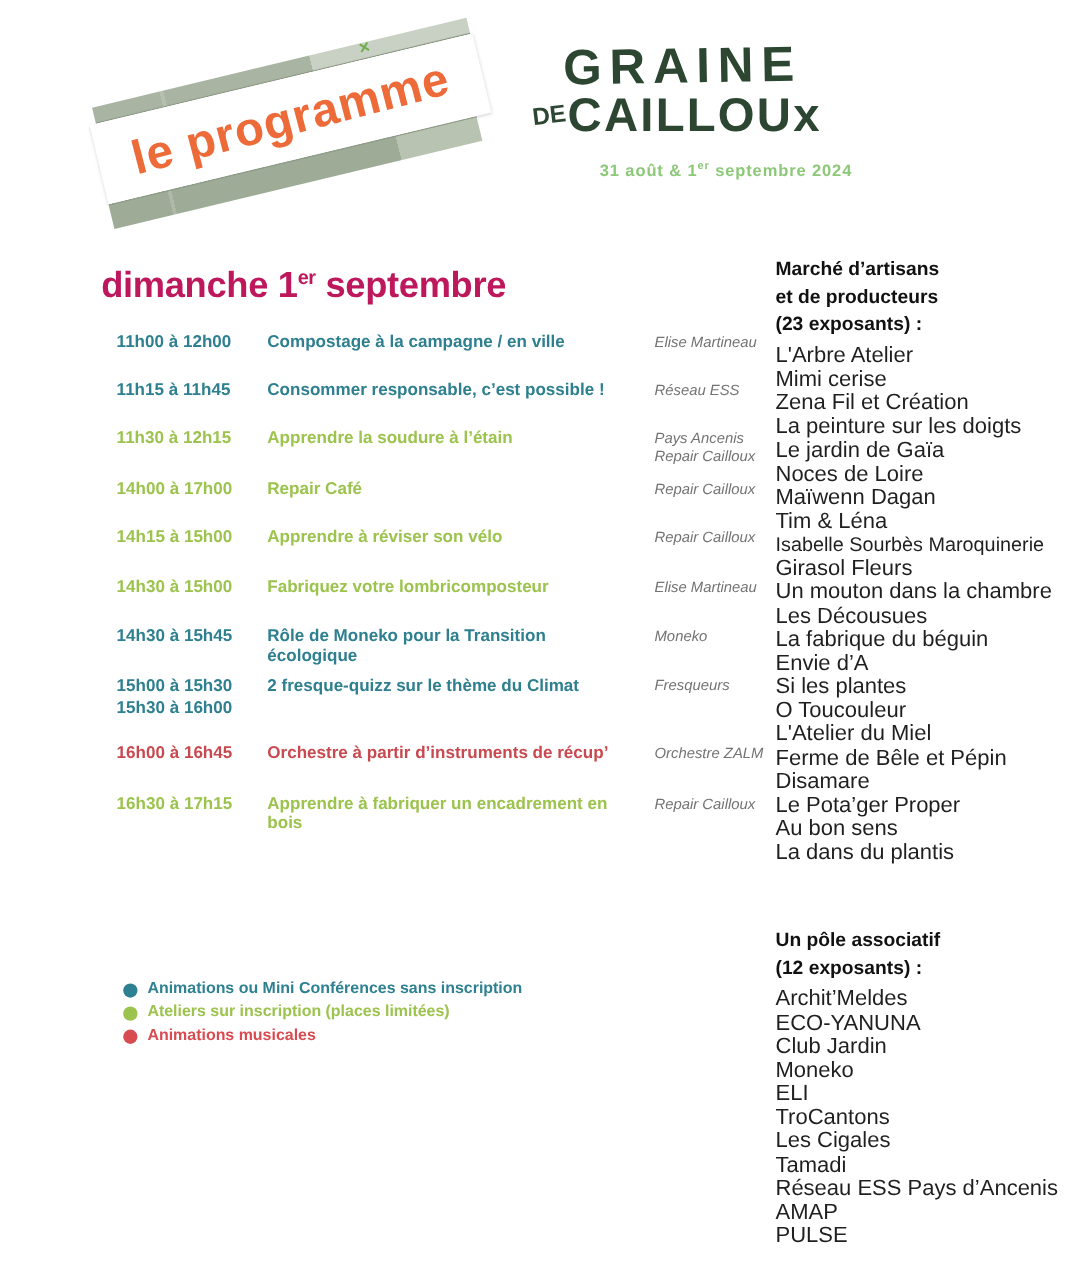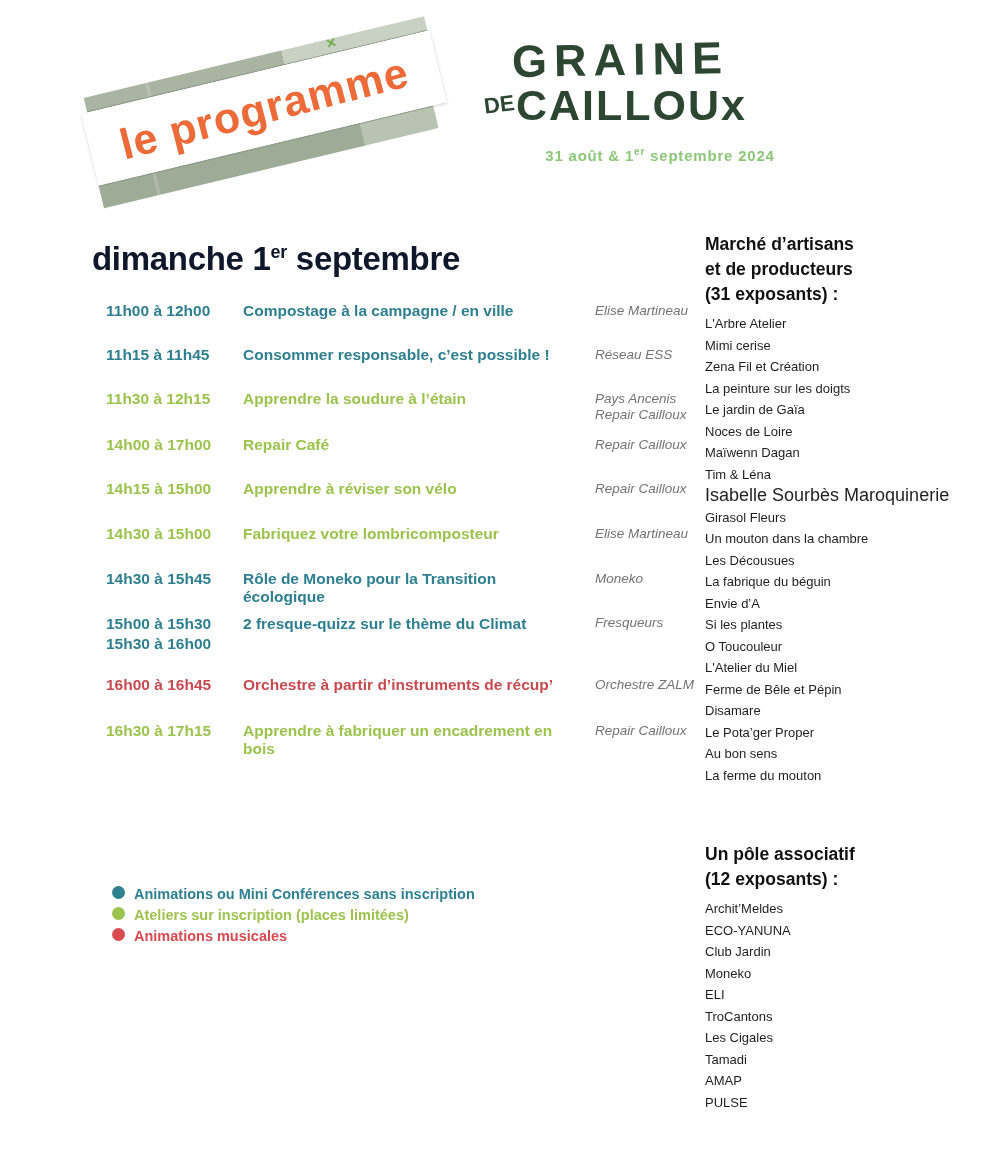--- a/index.html
+++ b/index.html
@@ -25,21 +25,21 @@
   .logo{position:absolute;left:476px;top:34px;width:340px;height:140px;color:#2c4632;}
   .logo-de{position:absolute;left:8px;top:58px;font-size:22px;font-weight:bold;transform:rotate(-7deg);}
   .logo-graine{position:absolute;left:36px;top:0px;font-size:45px;font-weight:bold;letter-spacing:7px;transform:rotate(-1deg);}
   .logo-cailloux{position:absolute;left:40px;top:47px;font-size:43px;font-weight:bold;letter-spacing:2px;}
   .logo-date{position:absolute;left:34px;top:112px;width:300px;text-align:center;
              font-size:15px;font-weight:bold;color:#8cc878;letter-spacing:.8px;}
   .logo-date sup{font-size:10px;}
 
   
   .day-heading{position:absolute;left:92px;top:240px;margin:0;font-size:33px;font-weight:bold;
-               color:#0f172a;letter-spacing:-.3px;text-align:right;}
+               color:#be185d;letter-spacing:-.3px;text-align:right;}
   .day-heading sup{font-size:18px;}
 
   
   .schedule{position:absolute;left:0;top:0;width:992px;height:0;}
   .row{position:absolute;left:106px;width:610px;font-weight:bold;font-size:15.5px;}
   .row .time{display:inline-block;width:137px;vertical-align:top;white-space:pre-line;}
   .row .title{display:inline-block;width:335px;vertical-align:top;}
   .row .org{position:absolute;left:489px;top:1px;width:120px;font-weight:normal;font-style:italic;
             font-size:13.5px;color:#737373;white-space:pre-line;line-height:16px;}
   .c-teal{color:#2e7f90;}
@@ -51,35 +51,35 @@
   .row:nth-of-type(4){top:436px;}
   .row:nth-of-type(5){top:480px;}
   .row:nth-of-type(6){top:525px;}
   .row:nth-of-type(7){top:570px;}
   .row:nth-of-type(8){top:614px;line-height:20px;}
   .row:nth-of-type(9){top:676px;}
   .row:nth-of-type(10){top:722px;}
 
   
   .legend{position:absolute;left:112px;top:886px;}
-  .legend-item{height:21px;display:flex;align-items:flex-start;font-weight:bold;font-size:14.5px;}
+  .legend-item{height:21px;display:flex;align-items:flex-end;font-weight:bold;font-size:14.5px;}
   .dot{width:13px;height:13px;border-radius:50%;margin-right:9px;flex:0 0 auto;}
   .dot-teal{background:#2e8191;}
   .dot-green{background:#9cc34d;}
   .dot-red{background:#d84b51;}
   .t-teal{color:#2e8191;}
   .t-green{color:#9cc34d;}
   .t-red{color:#d84b51;}
 
   
   .col-head{font-weight:bold;font-size:17.5px;color:#111;line-height:25px;}
   .col-market{position:absolute;left:705px;top:232px;width:262px;color:#1f1f1f;}
   .col-assoc{position:absolute;left:705px;top:842px;width:262px;color:#1f1f1f;}
   .list{margin-top:6px;}
-  .list-item{font-size:13px;line-height:21.5px;white-space:nowrap;}
+  .list-item{font-size:20px;line-height:21.5px;white-space:nowrap;}
   .col-market .list .list-item:nth-child(9){font-size:18px;}
 </style>
 </head>
 <body>
 
 <div class="page">
 
   <div class="banner">
     <div class="banner-rot">
       <div class="strip-top">
@@ -148,21 +148,21 @@
     <div class="legend-item">
       <span class="dot dot-red"></span>
       <span class="t-red">Animations musicales</span>
     </div>
   </div>
 
   <div class="col-market">
     <div class="col-head">
       <div>Marché d’artisans</div>
       <div>et de producteurs</div>
-      <div>(31 exposants) :</div>
+      <div>(23 exposants) :</div>
     </div>
     <div class="list">
       <div class="list-item">L'Arbre Atelier</div>
       <div class="list-item">Mimi cerise</div>
       <div class="list-item">Zena Fil et Création</div>
       <div class="list-item">La peinture sur les doigts</div>
       <div class="list-item">Le jardin de Gaïa</div>
       <div class="list-item">Noces de Loire</div>
       <div class="list-item">Maïwenn Dagan</div>
       <div class="list-item">Tim &amp; Léna</div>
@@ -172,36 +172,37 @@
       <div class="list-item">Les Décousues</div>
       <div class="list-item">La fabrique du béguin</div>
       <div class="list-item">Envie d’A</div>
       <div class="list-item">Si les plantes</div>
       <div class="list-item">O Toucouleur</div>
       <div class="list-item">L'Atelier du Miel</div>
       <div class="list-item">Ferme de Bêle et Pépin</div>
       <div class="list-item">Disamare</div>
       <div class="list-item">Le Pota’ger Proper</div>
       <div class="list-item">Au bon sens</div>
-      <div class="list-item">La ferme du mouton</div>
+      <div class="list-item">La dans du plantis</div>
     </div>
   </div>
 
   <div class="col-assoc">
     <div class="col-head">
       <div>Un pôle associatif</div>
       <div> (12 exposants) :</div>
     </div>
     <div class="list">
       <div class="list-item">Archit’Meldes</div>
       <div class="list-item">ECO-YANUNA</div>
       <div class="list-item">Club Jardin</div>
       <div class="list-item">Moneko</div>
       <div class="list-item">ELI</div>
       <div class="list-item">TroCantons</div>
       <div class="list-item">Les Cigales</div>
       <div class="list-item">Tamadi</div>
+      <div class="list-item">Réseau ESS Pays d’Ancenis</div>
       <div class="list-item">AMAP</div>
       <div class="list-item">PULSE</div>
     </div>
   </div>
 
 </div>
 
 </body></html>

